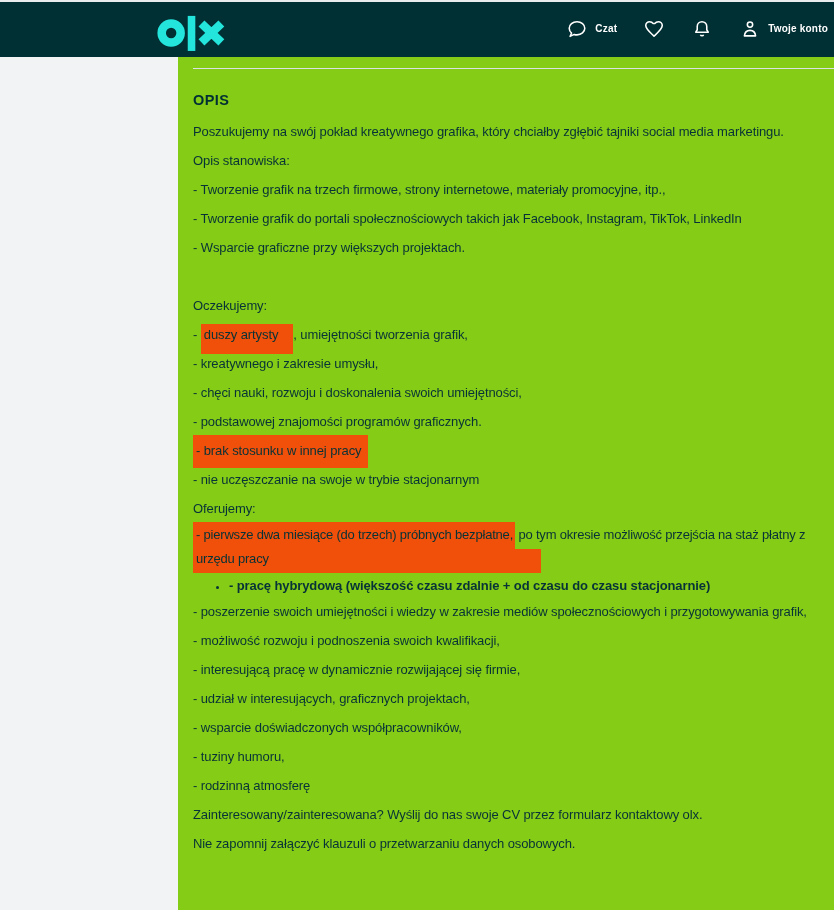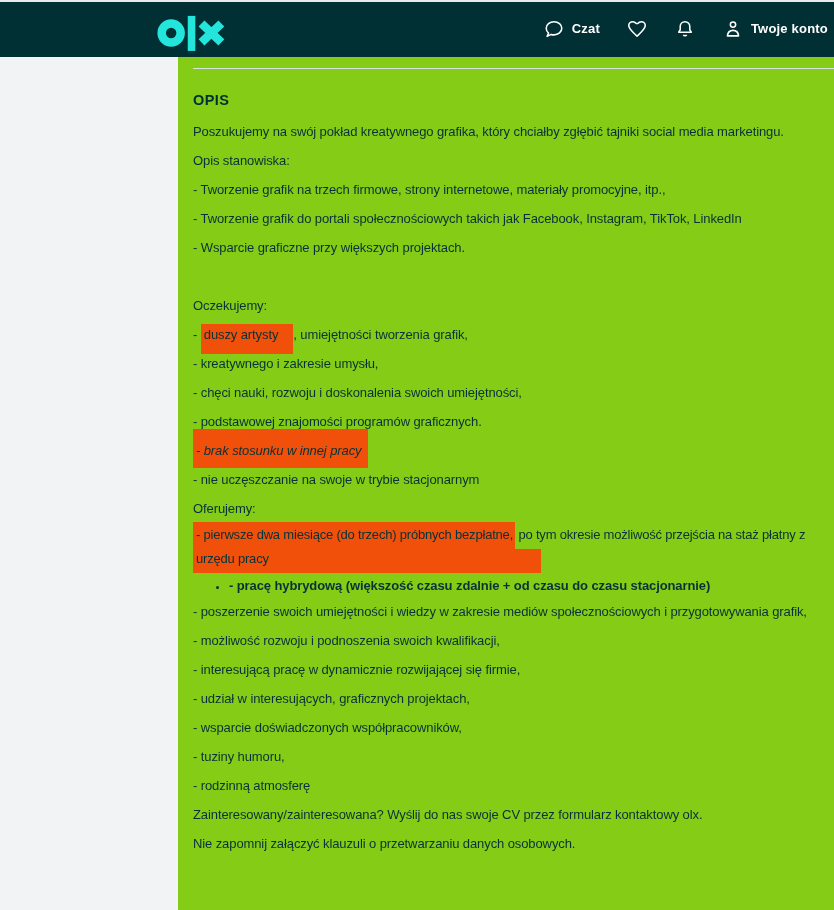--- a/index.html
+++ b/index.html
@@ -13,21 +13,21 @@
   header {
     position:absolute; top:0; left:0; width:834px; height:57px;
     background:#002f34; z-index:2;
   }
   .logo { position:absolute; left:156px; top:13px; width:72px; height:38px; cursor:pointer; }
   .hdr-nav {
     position:absolute; right:6px; top:0; height:57px;
     display:flex; align-items:center; gap:26px; color:#fff;
   }
   .hdr-item { display:flex; align-items:center; gap:7px; cursor:pointer; }
-  .hdr-label { font-size:13px; font-weight:bold; letter-spacing:.2px; color:#fff; }
+  .hdr-label { font-size:10px; font-weight:bold; letter-spacing:.2px; color:#fff; }
   .hdr-icon svg { display:block; }
 
   .card {
     position:absolute; left:150px; top:57px; width:711px; height:853px;
     background:#84cc16; overflow:hidden;margin-left:28px;
   }
   .divider { height:1px; background:#dbe2e3; margin:11px 10px 0 15px; border:none; }
   .card-inner { padding:0 9px 0 15px; }
   h2.opis {
     margin:23px 0 12px; font-size:14.5px; font-weight:bold;
@@ -35,21 +35,21 @@
   }
   .card p {
     margin:0 0 5px; font-size:13px; line-height:24px;
     color:#073237; letter-spacing:-0.1px;
   }
   .nw { white-space:nowrap; }
   .gap29 { height:29px; }
   .trial { white-space:nowrap; letter-spacing:-0.2px !important; margin-top:-3px !important; }
 
   .hl   { background:#f0500a; padding:3px 15px 12px 3px; }
-  .hl-block { background:#f0500a; padding:14px 7px 10px 3px;font-style:italic; }
+  .hl-block { background:#f0500a; padding:8px 7px 10px 3px; }
   .hl-a { background:#f0500a; padding:5px 2px 9px 3px; }
   .hl-b { background:#f0500a; padding:2px 272px 7px 3px; }
 
   ul.hybrid { margin:-2px 0 2px; padding-left:36px;font-weight:bold; }
   ul.hybrid li {
     font-size:13px; line-height:24px; color:#073237; letter-spacing:-0.1px;
     white-space:nowrap;
   }
   ul.hybrid li::marker { font-size:11px; color:#073237; }
 </style>

